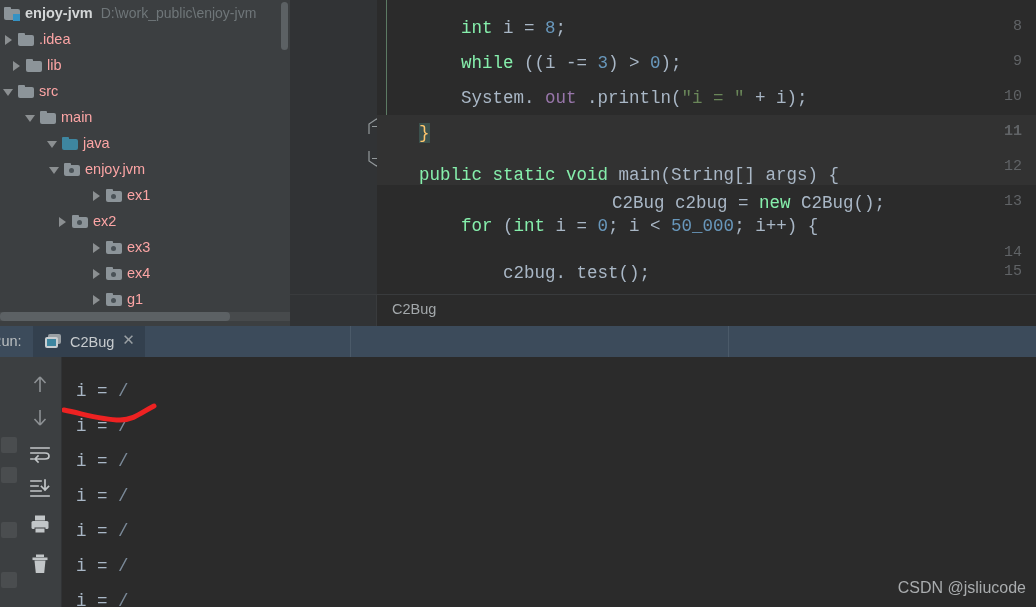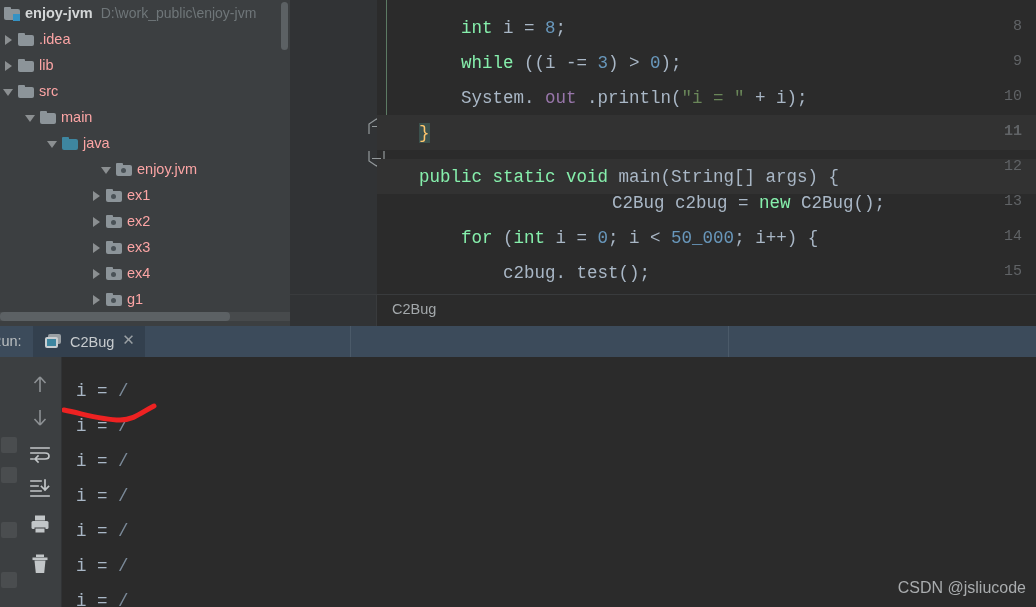--- a/index.html
+++ b/index.html
@@ -129,21 +129,21 @@
           <span class="tree-path">D:\work_public\enjoy-jvm</span>
         </div>
         <div class="tree-row" style="padding-left: 2px;">
           <span class="arrow closed"></span>
           <span class="fico">
             <span class="tab"></span>
             <span class="body"></span>
           </span>
           <span>.idea</span>
         </div>
-        <div class="tree-row" style="padding-left: 2px;">
+        <div class="tree-row" style="padding-left: 10px;">
           <span class="arrow closed"></span>
           <span class="fico">
             <span class="tab"></span>
             <span class="body"></span>
           </span>
           <span>lib</span>
         </div>
         <div class="tree-row" style="padding-left: 2px;">
           <span class="arrow open"></span>
           <span class="fico">
@@ -161,39 +161,39 @@
           <span>main</span>
         </div>
         <div class="tree-row" style="padding-left: 46px;">
           <span class="arrow open"></span>
           <span class="fico blue">
             <span class="tab"></span>
             <span class="body"></span>
           </span>
           <span>java</span>
         </div>
-        <div class="tree-row" style="padding-left: 100px;">
+        <div class="tree-row" style="padding-left: 48px;">
           <span class="arrow open"></span>
           <span class="fico">
             <span class="tab"></span>
             <span class="body"></span>
             <span class="dot"></span>
           </span>
           <span>enjoy.jvm</span>
         </div>
         <div class="tree-row" style="padding-left: 90px;">
           <span class="arrow closed"></span>
           <span class="fico">
             <span class="tab"></span>
             <span class="body"></span>
             <span class="dot"></span>
           </span>
           <span>ex1</span>
         </div>
-        <div class="tree-row" style="padding-left: 90px;">
+        <div class="tree-row" style="padding-left: 56px;">
           <span class="arrow closed"></span>
           <span class="fico">
             <span class="tab"></span>
             <span class="body"></span>
             <span class="dot"></span>
           </span>
           <span>ex2</span>
         </div>
         <div class="tree-row" style="padding-left: 90px;">
           <span class="arrow closed"></span>
@@ -243,33 +243,33 @@
         <path d="M1,1 L1,11 L8.5,16 L16,11 L16,1" fill="none" stroke="#93999b" stroke-width="1.2"></path>
       </svg>
       <div class="bar"></div>
     </div>
 
     <div id="code-lines">
         <div class="code-line" style="top: 10px;"><span class="txt"><span class="plain">        </span><span class="kw">int</span><span class="plain"> i = </span><span class="num">8</span><span class="plain">;</span></span></div>
         <div class="code-line" style="top: 45px;"><span class="txt"><span class="plain">        </span><span class="kw">while</span><span class="plain"> ((i -= </span><span class="num">3</span><span class="plain">) &gt; </span><span class="num">0</span><span class="plain">);</span></span></div>
         <div class="code-line" style="top: 80px;"><span class="txt"><span class="plain">        System. </span><span class="fld">out</span><span class="plain"> .println(</span><span class="str">"i = "</span><span class="plain"> + i);</span></span></div>
         <div class="code-line hl-row" style="top: 115px;"><span class="txt"><span class="plain">    </span><span class="brace-hl">}</span></span></div>
-        <div class="code-line hl-row" style="top: 159px;"><span class="txt"><span class="plain">    </span><span class="kw">public static void</span><span class="plain"> main(String[] args) {</span></span></div>
+        <div class="code-line hl-row" style="top: 150px; align-items: flex-end;"><span class="txt"><span class="plain">    </span><span class="kw">public static void</span><span class="plain"> main(String[] args) {</span></span></div>
         <div class="code-line" style="top: 185px; justify-content: center;"><span class="txt"><span class="plain">        C2Bug c2bug = </span><span class="kw">new</span><span class="plain"> C2Bug();</span></span></div>
-        <div class="code-line" style="top: 220px;"><span class="txt"><span class="plain">        </span><span class="kw">for</span><span class="plain"> (</span><span class="kw">int</span><span class="plain"> i = </span><span class="num">0</span><span class="plain">; i &lt; </span><span class="num">50_000</span><span class="plain">; i++) {</span></span></div>
+        <div class="code-line" style="top: 208px;"><span class="txt"><span class="plain">        </span><span class="kw">for</span><span class="plain"> (</span><span class="kw">int</span><span class="plain"> i = </span><span class="num">0</span><span class="plain">; i &lt; </span><span class="num">50_000</span><span class="plain">; i++) {</span></span></div>
         <div class="code-line" style="top: 255px;"><span class="txt"><span class="plain">            c2bug. test();</span></span></div>
       </div>
     <div id="linenums">
         <div class="lnum" style="top: 18px;">8</div>
         <div class="lnum" style="top: 53px;">9</div>
         <div class="lnum" style="top: 88px;">10</div>
         <div class="lnum" style="top: 123px; font-weight: bold;">11</div>
         <div class="lnum" style="top: 158px;">12</div>
         <div class="lnum" style="top: 193px;">13</div>
-        <div class="lnum" style="top: 228px; font-family: Liberation Mono, monospace;">14</div>
+        <div class="lnum" style="top: 244px; font-family: Liberation Mono, monospace;">14</div>
         <div class="lnum" style="top: 263px;">15</div>
       </div>
 
   </div>
 
   <div id="breadcrumb">
     <div id="bc-divider"></div>
     <div class="crumb">C2Bug</div>
   </div>
 

